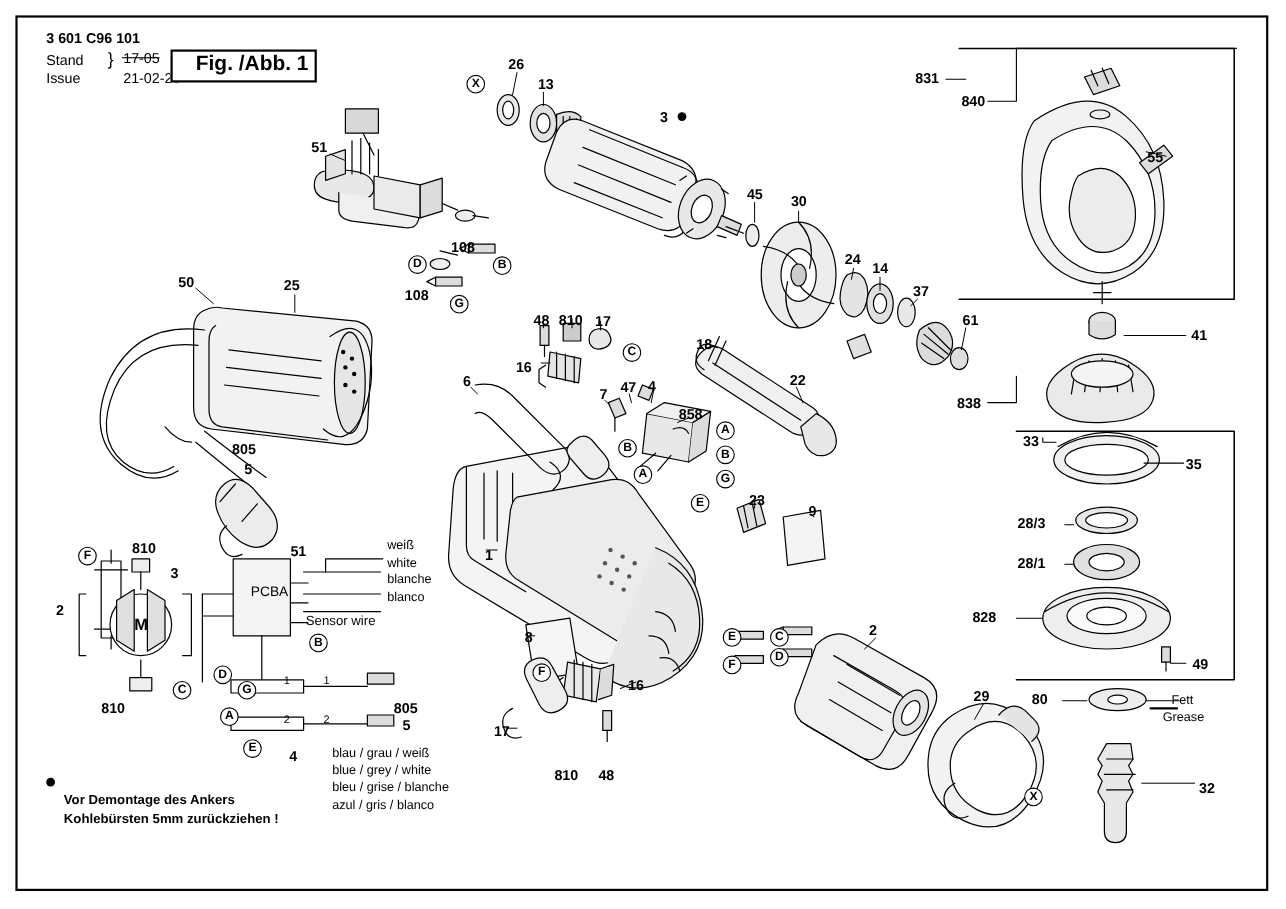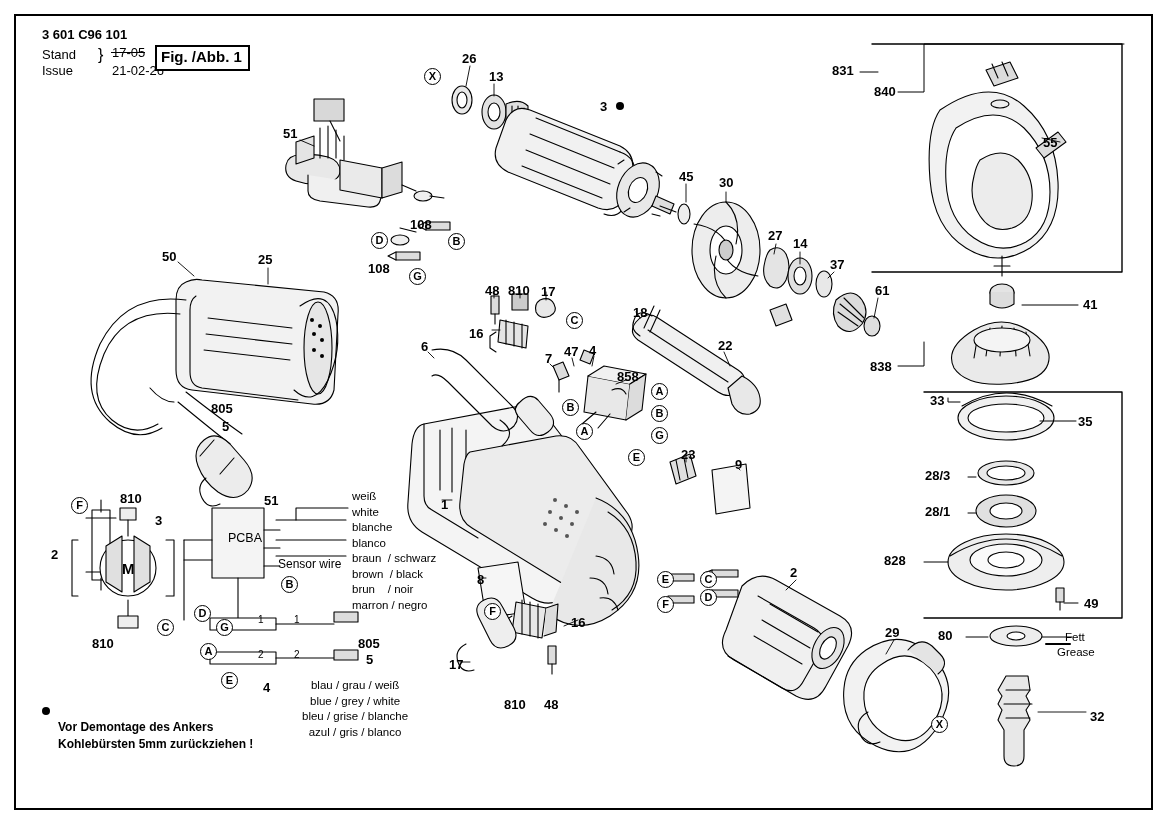--- a/index.html
+++ b/index.html
@@ -43,23 +43,23 @@
   .hdr {
     position: absolute;
     font-size: 13px;
     white-space: pre;
     line-height: 1.35;
   }
   .figbox {
     position: absolute;
     border: 2px solid #000;
     background: #fff;
-    font-size: 15px;
+    font-size: 19px;
     font-weight: bold;
-    padding: 2px 6px 3px 4px;
+    padding: 2px 6px 3px 21px;
     line-height: 1.1;
   }
   .circ {
     position: absolute;
     width: 17px;
     height: 17px;
     border: 1.6px solid #000;
     border-radius: 50%;
     font-size: 11px;
     font-weight: bold;
@@ -379,21 +379,21 @@
 
   <div class="lbl" style="left:462px; top:52px;">26</div>
   <div class="lbl" style="left:489px; top:70px;">13</div>
   <div class="lbl" style="left:600px; top:100px;">3</div>
   <div class="dot" style="left:616px; top:102px;"></div>
   <div class="lbl" style="left:283px; top:127px;">51</div>
   <div class="lbl" style="left:410px; top:218px;">108</div>
   <div class="lbl" style="left:368px; top:262px;">108</div>
   <div class="lbl" style="left:679px; top:170px;">45</div>
   <div class="lbl" style="left:719px; top:176px;">30</div>
-  <div class="lbl" style="left:768px; top:229px;">27</div>
+  <div class="lbl" style="left:768px; top:229px;">24</div>
   <div class="lbl" style="left:793px; top:237px;">14</div>
   <div class="lbl" style="left:830px; top:258px;">37</div>
   <div class="lbl" style="left:875px; top:284px;">61</div>
   <div class="lbl" style="left:162px; top:250px;">50</div>
   <div class="lbl" style="left:258px; top:253px;">25</div>
   <div class="lbl" style="left:485px; top:284px;">48</div>
   <div class="lbl" style="left:508px; top:284px;">810</div>
   <div class="lbl" style="left:541px; top:285px;">17</div>
   <div class="lbl" style="left:469px; top:327px;">16</div>
   <div class="lbl" style="left:633px; top:306px;">18</div>
@@ -467,25 +467,21 @@
   <div class="txt" style="left:122px; top:559px; font-size:15px; font-weight:bold;">M</div>
   <div class="txt" style="left:258px; top:613px; font-size:10px;">1</div>
   <div class="txt" style="left:294px; top:613px; font-size:10px;">1</div>
   <div class="txt" style="left:258px; top:648px; font-size:10px;">2</div>
   <div class="txt" style="left:294px; top:648px; font-size:10px;">2</div>
 
   <div class="txt" style="left:352px; top:489px;">weiß
 white
 blanche
 blanco</div>
-  <div class="txt" style="left:352px; top:551px;">braun  / schwarz
-brown  / black
-brun    / noir
-marron / negro</div>
-  <div class="txt" style="left:302px; top:678px;text-align:center;">blau / grau / weiß
+  <div class="txt" style="left:302px; top:678px;">blau / grau / weiß
 blue / grey / white
 bleu / grise / blanche
 azul / gris / blanco</div>
 
   <div class="dot" style="left:42px; top:707px;"></div>
   <div class="note b" style="left:58px; top:700px;margin-top:19px;">Vor Demontage des Ankers
 Kohlebürsten 5mm zurückziehen !</div>
   <div class="note" style="left:1065px; top:629px; font-size:11.5px;">Fett</div>
   <div class="note" style="left:1057px; top:644px; font-size:11.5px;">Grease</div>
 

